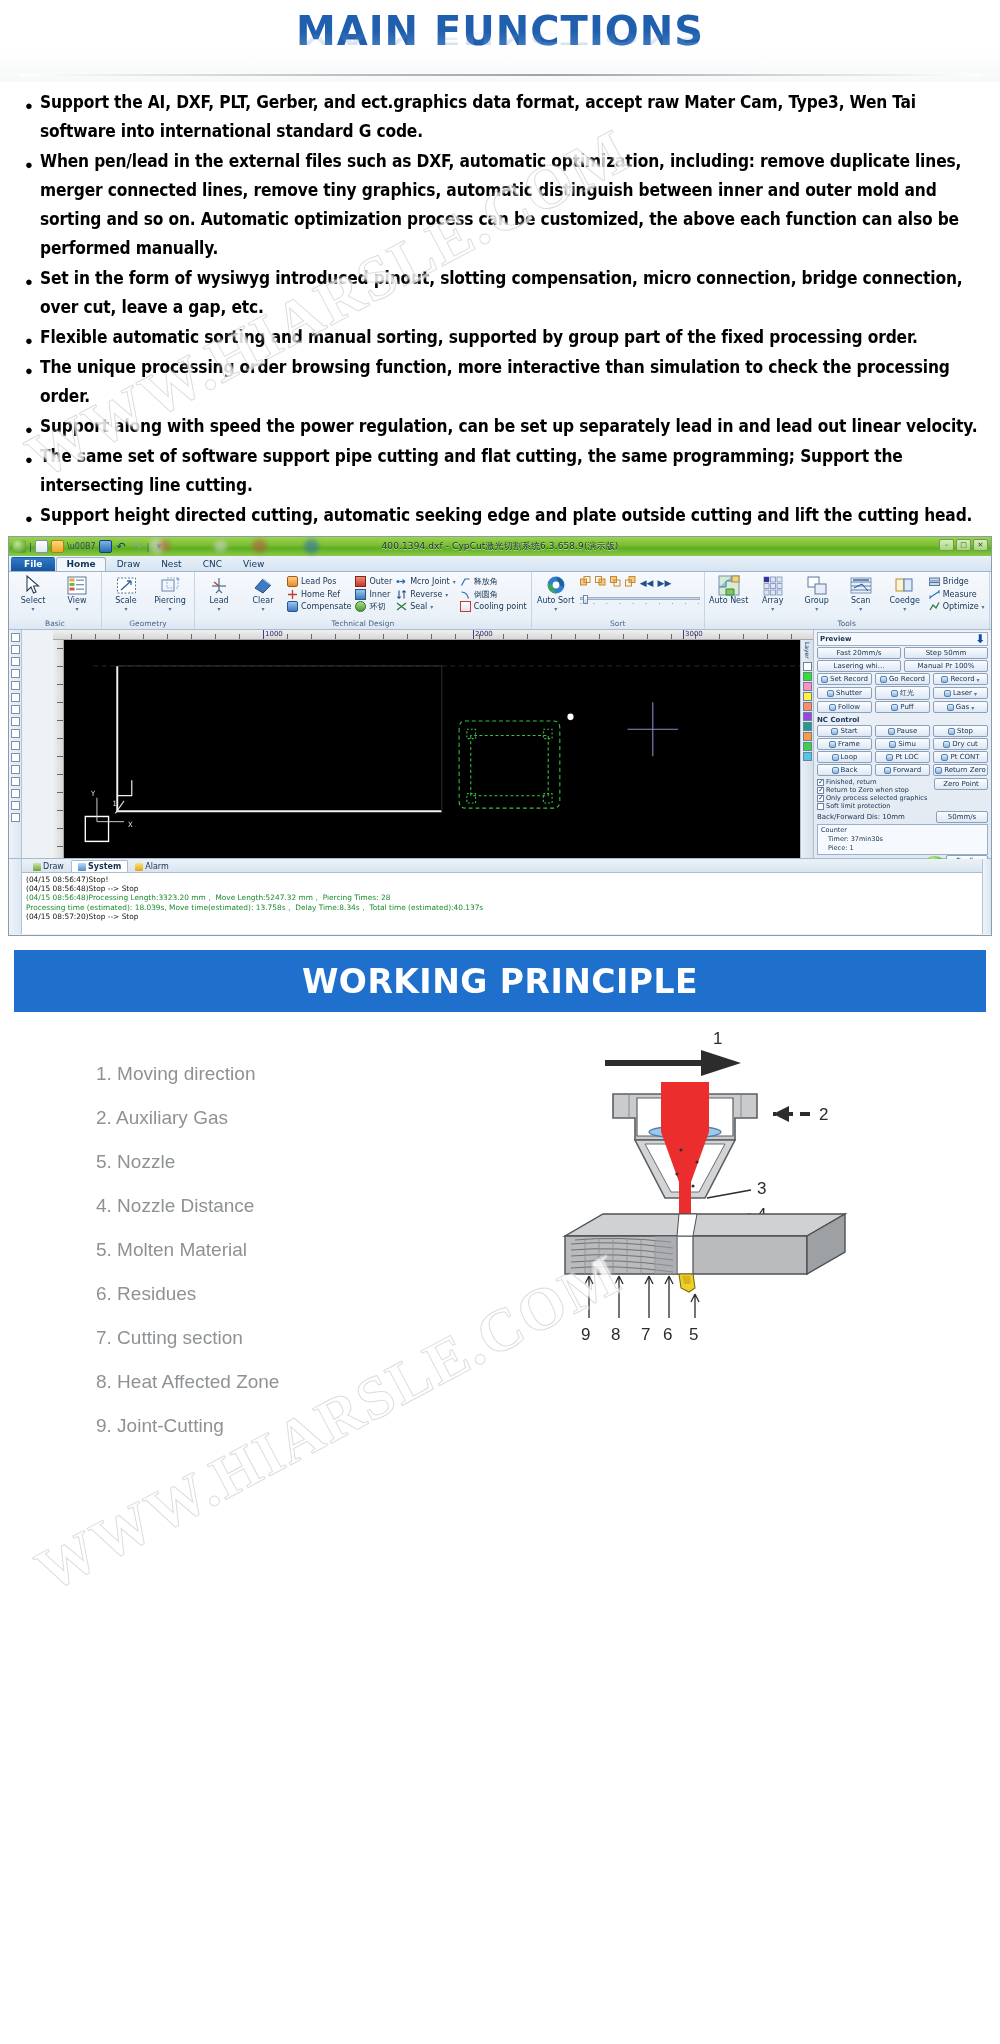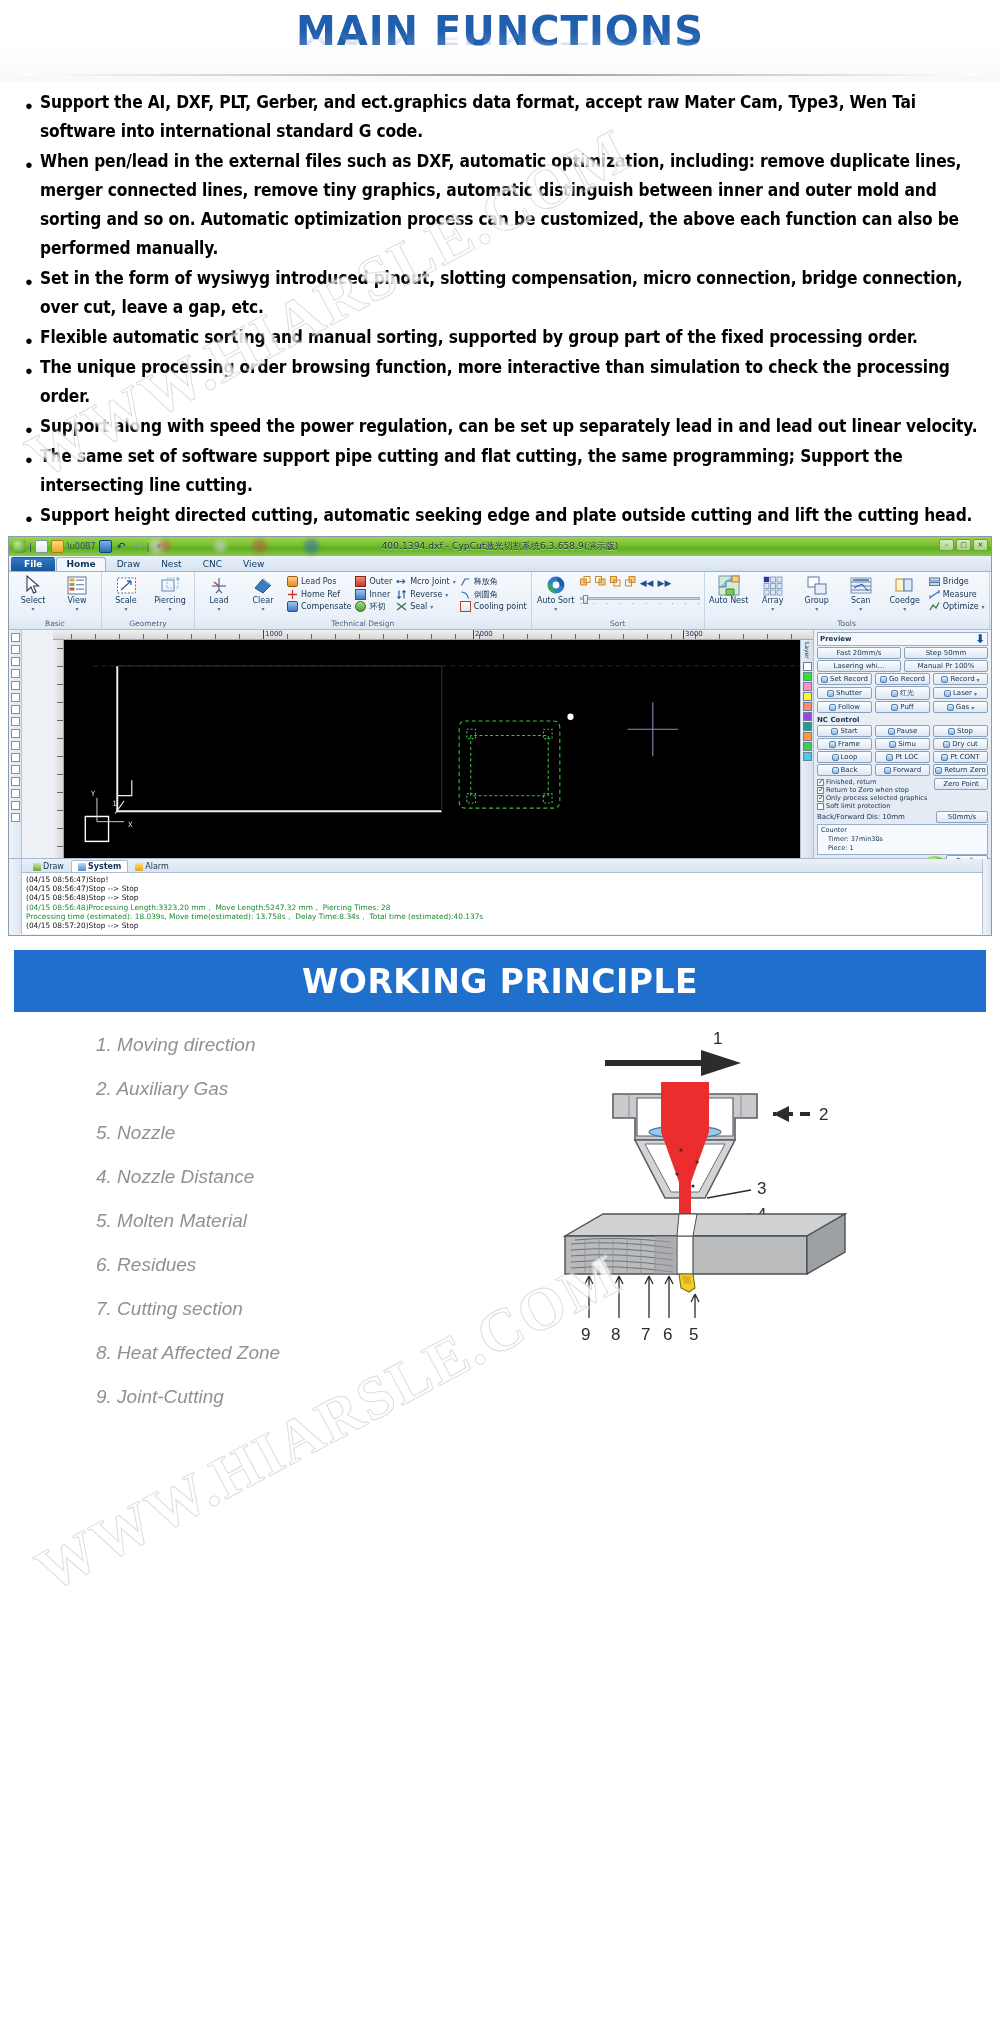--- a/index.html
+++ b/index.html
@@ -257,21 +257,21 @@
   .wp-band {
     margin:14px 14px 0 14px; height:62px;
     background:#1f6fcc;
     display:flex; align-items:center; justify-content:center;
   }
   .wp-band span {
     font-family:"DejaVu Sans", sans-serif;
     font-weight:700; font-size:33px; color:#ffffff; letter-spacing:.5px;
   }
   .wp-body { position:relative; height:385px; }
-  .wp-list { position:absolute; left:96px; top:11px;font-style:italic; }
+  .wp-list { position:absolute; left:96px; top:40px; }
   .wp-item {
     font-family:"Liberation Sans", sans-serif;
     font-size:19px; color:#8e9295; line-height:44px; white-space:nowrap;
   }
   .wp-diagram { position:absolute; left:545px; top:10px; }
 
   .lblnum { font-family:"Liberation Sans",sans-serif; font-size:17px; fill:#2b2b2b; }
 </style>
 </head>
 <body>
@@ -983,21 +983,20 @@
             <span style="width: 8px; height: 8px; display: inline-block; border-radius: 1px; background: linear-gradient(rgb(188, 217, 245), rgb(77, 140, 203));"></span>
             <span>System</span>
           </div>
           <div class="ltab">
             <span style="width: 8px; height: 8px; display: inline-block; border-radius: 1px; background: linear-gradient(rgb(255, 224, 122), rgb(224, 168, 28));"></span>
             <span>Alarm</span>
           </div>
         </div>
       <div class="loglines" id="loglines">
           <div class="lg-k">(04/15 08:56:47)Stop!</div>
-          <div class="lg-k">(04/15 08:56:47)Stop --&gt; Stop</div>
           <div class="lg-k">(04/15 08:56:48)Stop --&gt; Stop</div>
           <div class="lg-g">(04/15 08:56:48)Processing Length:3323.20 mm， Move Length:5247.32 mm， Piercing Times: 28</div>
           <div class="lg-g">Processing time (estimated): 18.039s, Move time(estimated): 13.758s， Delay Time:8.34s， Total time (estimated):40.137s</div>
           <div class="lg-k">(04/15 08:57:20)Stop --&gt; Stop</div>
         </div>
     </div>
     <div class="log-scroll"></div>
   </div>
 </div>
 

